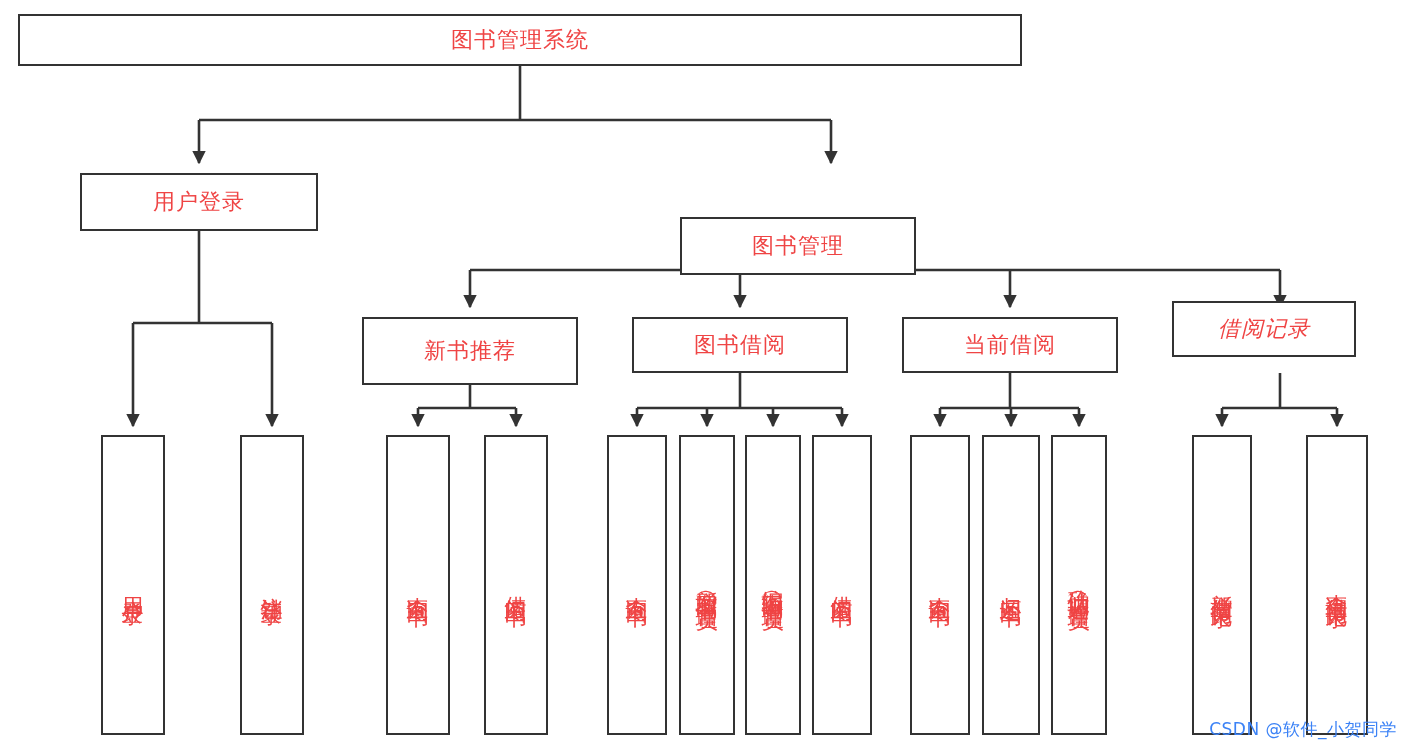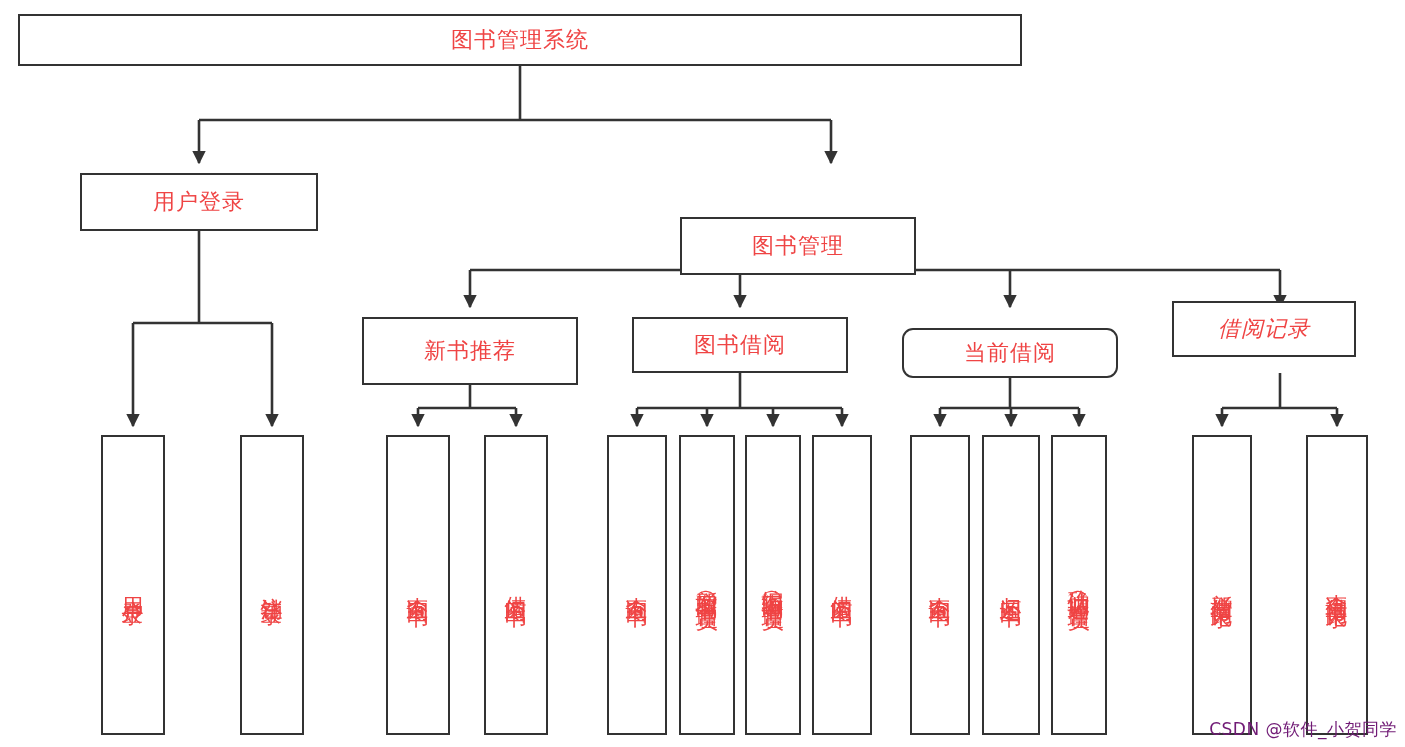--- a/index.html
+++ b/index.html
@@ -47,21 +47,21 @@
   }
   .node.v > span {
     writing-mode: vertical-rl;
     text-orientation: upright;
   }
   #watermark {
     position: absolute;
     right: 8px;
     bottom: 6px;
     font-size: 17px;
-    color: #701a75;
+    color: #3b82f6;
     white-space: nowrap;
     letter-spacing: 0.5px;
   }
 </style>
 </head>
 <body>
 
 <div id="canvas">
 
   <svg id="wires" viewBox="0 0 1405 747" xmlns="http://www.w3.org/2000/svg">
@@ -124,21 +124,21 @@
   <div class="node h" style="left:680px;top:173px;width:236px;height:58px;margin-top:44px;">
     <span>图书管理</span>
   </div>
 
   <div class="node h" style="left:362px;top:317px;width:216px;height:68px;">
     <span>新书推荐</span>
   </div>
   <div class="node h" style="left:632px;top:317px;width:216px;height:56px;text-align:center;">
     <span>图书借阅</span>
   </div>
-  <div class="node h" style="left:902px;top:328px;width:216px;height:50px;border-radius:11px;">
+  <div class="node h" style="left:902px;top:317px;width:216px;height:56px;">
     <span>当前借阅</span>
   </div>
   <div class="node h" style="left:1172px;top:301px;width:184px;height:56px;font-style:italic;">
     <span>借阅记录</span>
   </div>
 
   <div class="node v" style="left:101px;top:435px;width:64px;height:300px;">
     <span>用户登录</span>
   </div>
   <div class="node v" style="left:240px;top:435px;width:64px;height:300px;">

